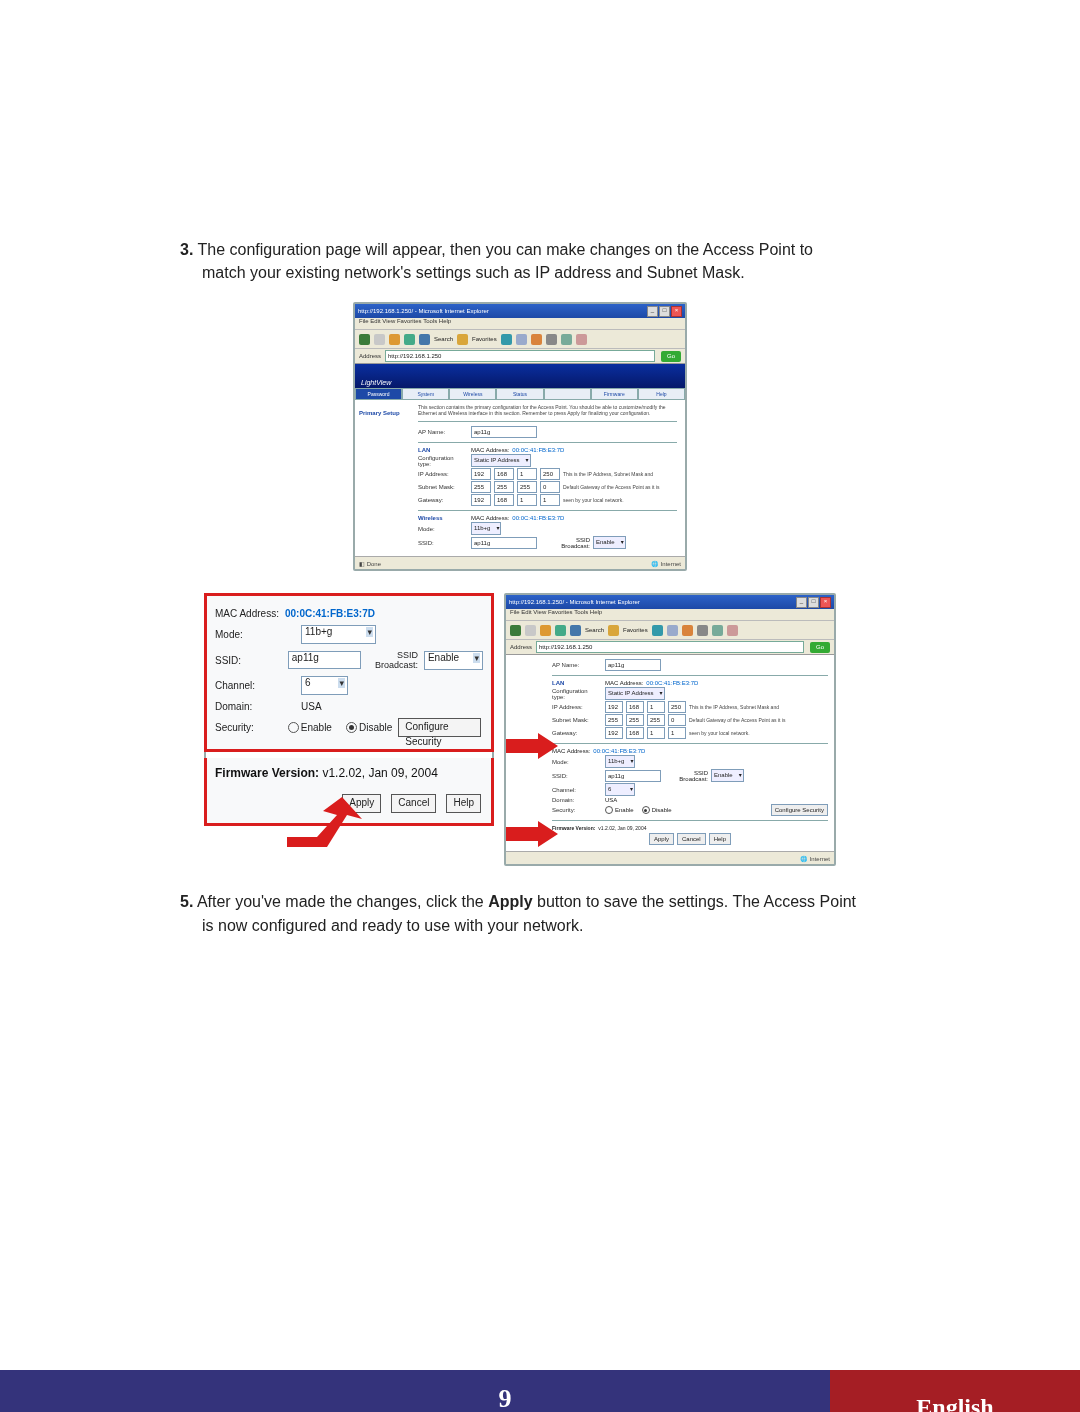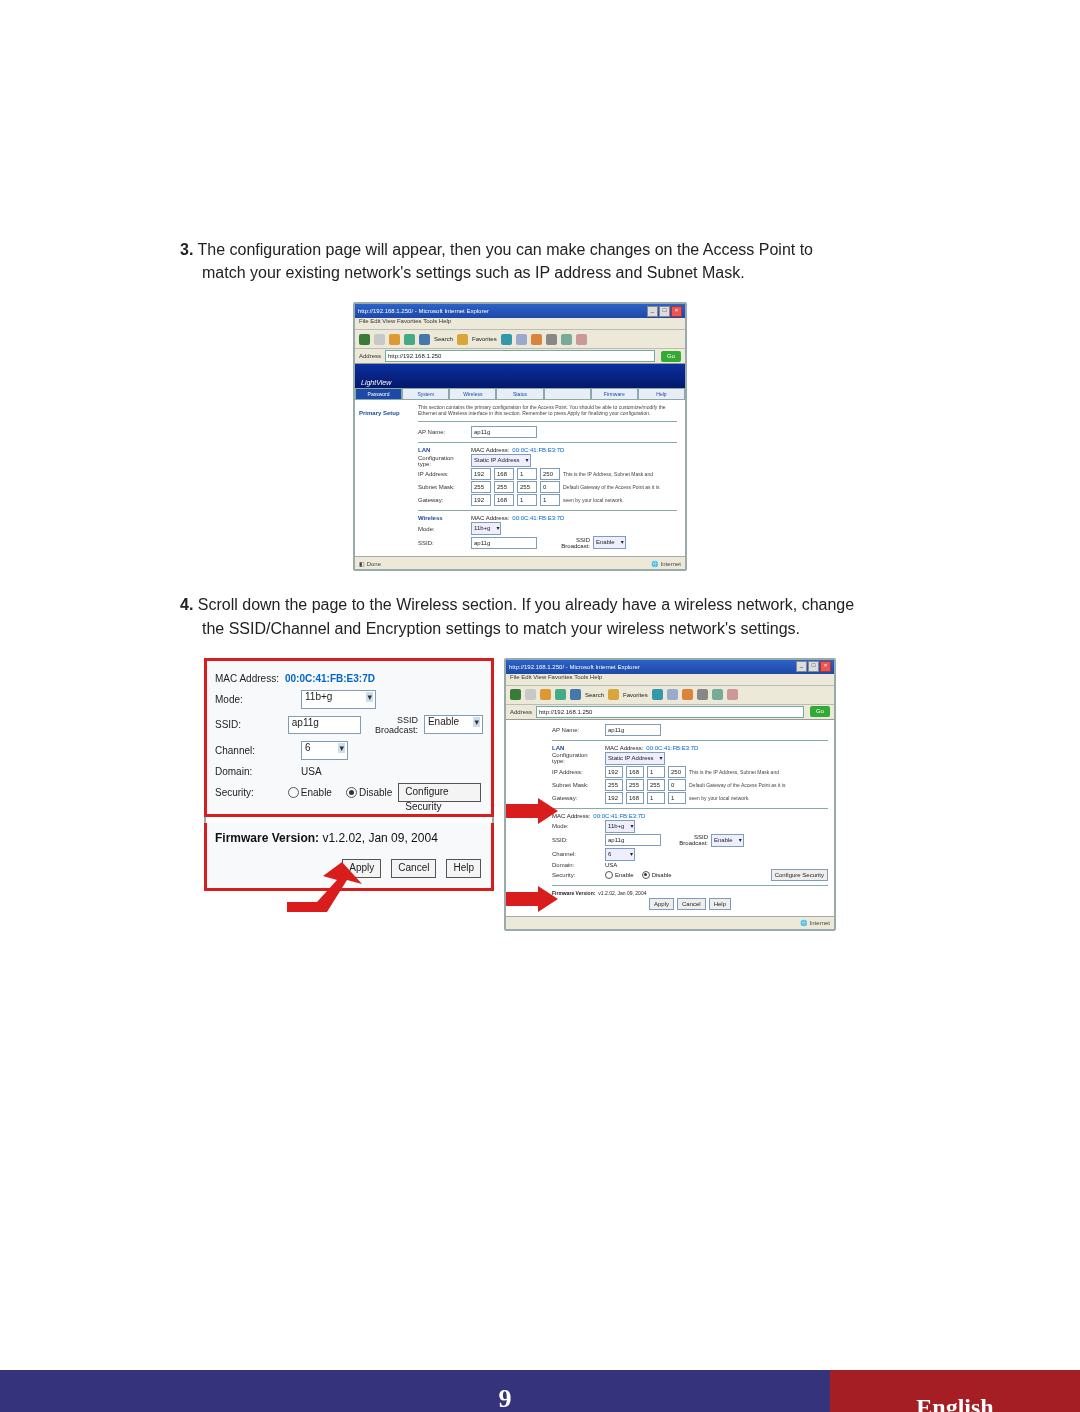--- a/index.html
+++ b/index.html
@@ -186,24 +186,20 @@
             </div>
           </div>
         </div>
         <div class="ie-status">
           <span><span class="glyph">◧</span><span>Done</span></span>
           <span><span class="glyph">🌐</span><span>Internet</span></span>
         </div>
       </div>
     </div>
 
-    <p class="step hang">
-      <span class="num">4.</span>
-      <span>Scroll down the page to the Wireless section. If you already have a wireless network, change the SSID/Channel and Encryption settings to match your wireless network's settings.</span>
-    </p>
 
     <div class="figpair">
 
       <div class="zoompanel">
         <div class="zp-top">
           <div class="zp-line" style="font-size:10px">
             <span>MAC Address:</span>
             <span style="color:#06c;font-weight:bold">00:0C:41:FB:E3:7D</span>
           </div>
           <div class="zp-line">
@@ -385,20 +381,24 @@
               <polygon points="0,6 40,6 40,0 60,13 40,26 40,20 0,20" fill="#d91d1d"></polygon>
             </svg>
         </div>
         <div class="ie-status">
           <span></span>
           <span><span class="glyph">🌐</span><span>Internet</span></span>
         </div>
       </div>
     </div>
 
+    <p class="step hang">
+      <span class="num">5.</span>
+      <span>After you've made the changes, click the </span><b>Apply</b><span> button to save the settings. The Access Point is now configured and ready to use with your network.</span>
+    </p>
 
 
   </div>
 
   <div class="footer">
     <div class="bar-left"></div>
     <div class="bar-blue">
         <span>9</span>
       </div>
     <div class="bar-red">

